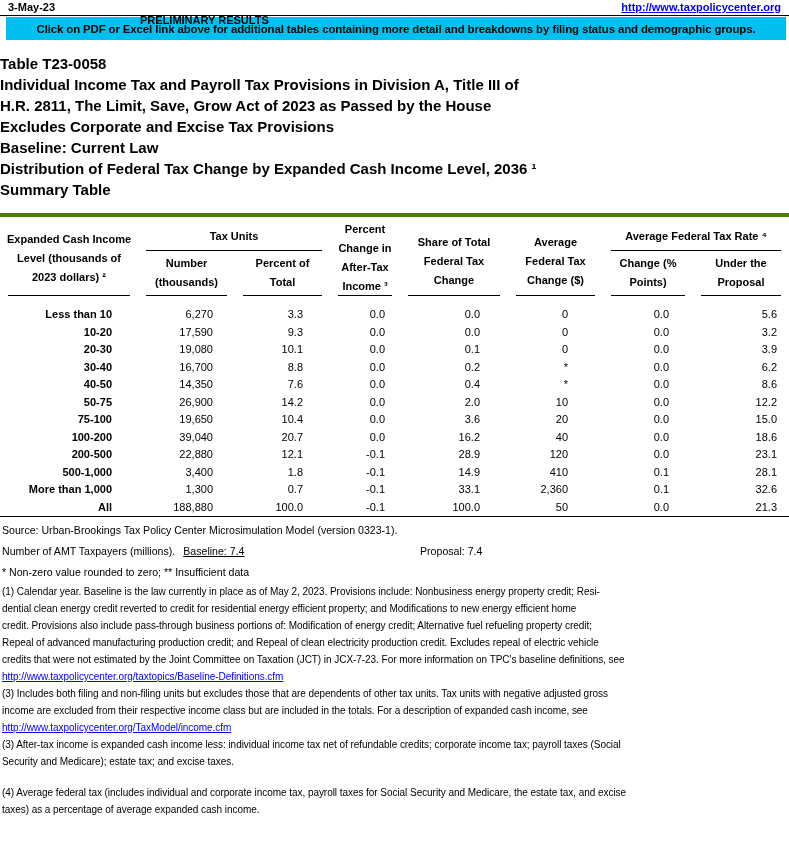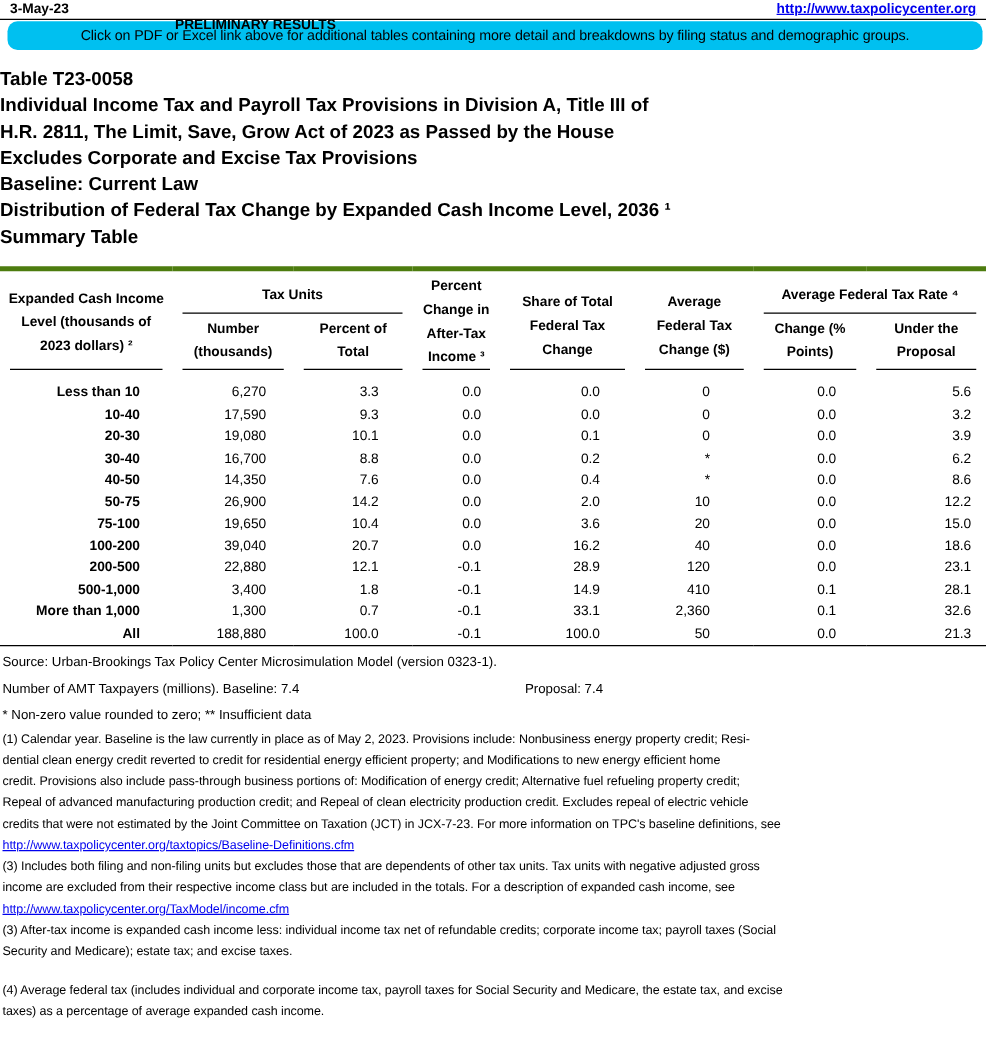--- a/index.html
+++ b/index.html
@@ -19,21 +19,21 @@
   .meta-bar{position:relative;height:15px;font-weight:bold;font-size:11px;}
   .meta-date{position:absolute;left:8px;top:1px;}
   .meta-status{position:absolute;left:140px;top:14px;}
   .meta-url{position:absolute;right:8px;top:1px;color:var(--link-blue);text-decoration:underline;cursor:pointer;}
   .top-rule{border-top:1.6px solid #000;}
 
   
   .banner{
     margin:1px 3px 0 6px;height:23px;background:var(--banner-bg);
     display:flex;align-items:center;justify-content:center;
-    font-weight:normal;font-size:11.4px;letter-spacing:-0.1px;border-radius:8px;
+    font-weight:bold;font-size:11.4px;letter-spacing:-0.1px;
   }
 
   
   .title-block{margin-top:13px;text-align:left;font-weight:bold;font-size:15px;line-height:21px;}
 
   
   table.tax{width:789px;margin-top:13px;border-collapse:collapse;table-layout:fixed;
     border-top:4px solid #4d7c0f;border-bottom:1.8px solid #000;}
   table.tax th,table.tax td{font-size:11px;vertical-align:middle;}
   thead th{font-weight:bold;line-height:19px;position:relative;text-align:center;}
@@ -64,21 +64,21 @@
   td.v6{padding-right:35px;}
   td.v7{padding-right:24px;}
   td.v8{padding-right:12px;}
   tr.spacer-row td{height:7px;line-height:7px;}
 
   
   .footer{padding:3px 2px 0 2px;}
   .foot-line{font-size:10.6px;line-height:21px;white-space:nowrap;}
   .amt-line{position:relative;}
   .amt-proposal{position:absolute;left:418px;top:0;}
-  .amt-baseline{}
+  .amt-baseline{margin-left:5px;text-decoration:underline;}
   .fn{font-size:10px;line-height:17px;letter-spacing:-0.05px;white-space:nowrap;}
   .fn-link{color:var(--link-blue);text-decoration:underline;cursor:pointer;display:inline-block;}
   .fn-gap{height:14px;}
 </style>
 </head>
 <body>
 
 <div class="meta-bar">
   <span class="meta-date">3-May-23</span>
   <span class="meta-status">PRELIMINARY RESULTS</span>
@@ -167,21 +167,21 @@
     <td class="v2">6,270</td>
     <td class="v3">3.3</td>
     <td class="v4">0.0</td>
     <td class="v5">0.0</td>
     <td class="v6">0</td>
     <td class="v7">0.0</td>
     <td class="v8">5.6</td>
   </tr>
 
   <tr>
-    <td class="lvl">10-40</td>
+    <td class="lvl">10-20</td>
     <td class="v2">17,590</td>
     <td class="v3">9.3</td>
     <td class="v4">0.0</td>
     <td class="v5">0.0</td>
     <td class="v6">0</td>
     <td class="v7">0.0</td>
     <td class="v8">3.2</td>
   </tr>
 
   <tr>

